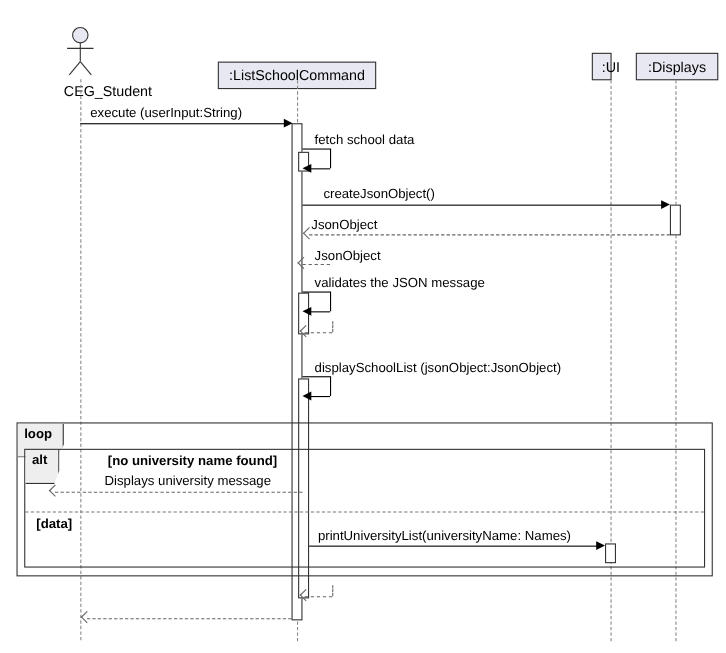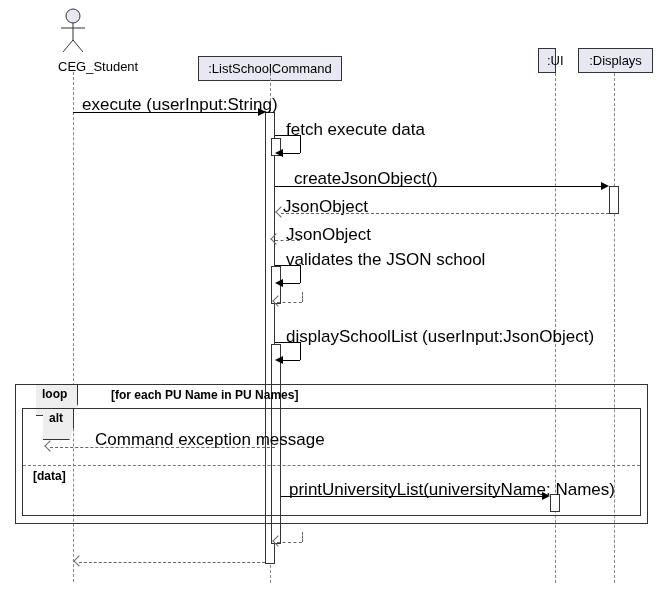--- a/index.html
+++ b/index.html
@@ -32,21 +32,21 @@
       border-left: 1px dashed #888;
     }
     .activation {
       position: absolute;
       background: white;
       border: 1px solid #333;
       width: 10px;
     }
     .msg-label {
       position: absolute;
-      font-size: 17px;
+      font-size: 12px;
       white-space: nowrap;
     }
     .arrow-line {
       position: absolute;
       border-top: 1px solid black;
     }
     .arrow-line-dashed {
       position: absolute;
       border-top: 1px dashed #666;
     }
@@ -85,38 +85,37 @@
       position: absolute;
       top: 0;
       left: 0;
       background: #eee;
       border-right: 1px solid #333;
       border-bottom: 1px solid #333;
       padding: 2px 10px 14px 6px;
       font-weight: bold;
       font-size: 12px;
       clip-path: polygon(0 0, 100% 0, 100% 60%, 85% 100%, 0 100%);
-      margin-left: 20px;
     }
     .fragment-guard {
       position: absolute;
       font-size: 12px;
       font-weight: bold;
     }
     .fragment-divider {
       position: absolute;
       border-top: 1px dashed #777;
       width: 100%;
       left: 0;
     }
   </style>
 </head>
 <body>
 
-<div class="actor" style="left:58px;top:8px">
+<div class="actor" style="left:58px;top:24px">
   <svg width="30" height="46">
     <circle cx="15" cy="8" r="7" fill="#e8e8f2" stroke="#333"></circle>
     <line x1="15" y1="15" x2="15" y2="32" stroke="#333"></line>
     <line x1="3" y1="20" x2="27" y2="20" stroke="#333"></line>
     <line x1="15" y1="32" x2="5" y2="44" stroke="#333"></line>
     <line x1="15" y1="32" x2="25" y2="44" stroke="#333"></line>
   </svg>
   <div class="actor-label">CEG_Student</div>
 </div>
 
@@ -133,21 +132,21 @@
 <div class="activation" style="left:271px;top:138px;height:18px"></div>
 <div class="activation" style="left:609px;top:186px;height:28px"></div>
 <div class="activation" style="left:271px;top:266px;height:38px"></div>
 <div class="activation" style="left:271px;top:344px;height:200px"></div>
 <div class="activation" style="left:550px;top:494px;height:18px"></div>
 
 <div class="msg-label" style="left:82px;top:95px">execute (userInput:String)</div>
 <div class="arrow-line" style="left:73px;top:112px;width:186px"></div>
 <div class="arrow-head arrow-head-right" style="left:258px;top:108px"></div>
 
-<div class="msg-label" style="left:286px;top:120px">fetch execute data</div>
+<div class="msg-label" style="left:286px;top:120px">fetch school data</div>
 <div class="self-loop" style="left:275px;top:135px">
   <div style="position:absolute;width:25px;height:1px;border-top:1px solid black;top:0;left:0"></div>
   <div style="position:absolute;height:18px;width:1px;border-left:1px solid black;top:0;left:25px"></div>
   <div style="position:absolute;width:20px;height:1px;border-top:1px solid black;top:18px;left:5px"></div>
   <div class="arrow-head arrow-head-left" style="top:14px;left:0"></div>
 </div>
 
 <div class="msg-label" style="left:294px;top:169px">createJsonObject()</div>
 <div class="arrow-line" style="left:275px;top:186px;width:328px"></div>
 <div class="arrow-head arrow-head-right" style="left:601px;top:182px"></div>
@@ -155,54 +154,54 @@
 <div class="msg-label" style="left:283px;top:197px">JsonObject</div>
 <div class="arrow-line-dashed" style="left:281px;top:213px;width:328px"></div>
 <div class="arrow-head arrow-head-open-left" style="left:277px;top:208px"></div>
 
 <div class="msg-label" style="left:286px;top:225px">JsonObject</div>
 <div style="position:absolute;left:275px;top:240px">
   <div style="position:absolute;width:25px;height:1px;border-top:1px dashed #666;top:0;left:0"></div>
   <div class="arrow-head arrow-head-open-left" style="top:-5px;left:-3px"></div>
 </div>
 
-<div class="msg-label" style="left:286px;top:250px">validates the JSON school</div>
+<div class="msg-label" style="left:286px;top:250px">validates the JSON message</div>
 <div class="self-loop" style="left:275px;top:265px">
   <div style="position:absolute;width:25px;height:1px;border-top:1px solid black;top:0;left:0"></div>
   <div style="position:absolute;height:18px;width:1px;border-left:1px solid black;top:0;left:25px"></div>
   <div style="position:absolute;width:20px;height:1px;border-top:1px solid black;top:18px;left:5px"></div>
   <div class="arrow-head arrow-head-left" style="top:14px;left:0"></div>
 </div>
 
 <div style="position:absolute;left:277px;top:302px">
   <div style="position:absolute;width:25px;height:1px;border-top:1px dashed #666;top:0;left:0"></div>
   <div style="position:absolute;height:10px;width:1px;border-left:1px dashed #666;top:-10px;left:25px"></div>
   <div class="arrow-head arrow-head-open-left" style="top:-5px;left:-3px"></div>
 </div>
 
-<div class="msg-label" style="left:286px;top:327px">displaySchoolList (userInput:JsonObject)</div>
+<div class="msg-label" style="left:286px;top:327px">displaySchoolList (jsonObject:JsonObject)</div>
 <div class="self-loop" style="left:275px;top:342px">
   <div style="position:absolute;width:25px;height:1px;border-top:1px solid black;top:0;left:0"></div>
   <div style="position:absolute;height:18px;width:1px;border-left:1px solid black;top:0;left:25px"></div>
   <div style="position:absolute;width:20px;height:1px;border-top:1px solid black;top:18px;left:5px"></div>
   <div class="arrow-head arrow-head-left" style="top:14px;left:0"></div>
 </div>
 
 <div class="fragment" style="left:15px;top:384px;width:633px;height:140px">
   <div class="fragment-tab">loop</div>
-  <div class="fragment-guard" style="left:95px;top:3px">[for each PU Name in PU Names]</div>
 </div>
 
 <div class="fragment" style="left:22px;top:408px;width:619px;height:108px">
   <div class="fragment-tab">alt</div>
+  <div class="fragment-guard" style="left:75px;top:3px">[no university name found]</div>
   <div class="fragment-divider" style="top:56px"></div>
   <div class="fragment-guard" style="left:10px;top:60px">[data]</div>
 </div>
 
-<div class="msg-label" style="left:95px;top:430px">Command exception message</div>
+<div class="msg-label" style="left:95px;top:430px">Displays university message</div>
 <div class="arrow-line-dashed" style="left:50px;top:447px;width:225px"></div>
 <div class="arrow-head arrow-head-open-left" style="left:46px;top:442px"></div>
 
 <div class="msg-label" style="left:289px;top:480px">printUniversityList(universityName: Names)</div>
 <div class="arrow-line" style="left:281px;top:496px;width:263px"></div>
 <div class="arrow-head arrow-head-right" style="left:542px;top:492px"></div>
 
 <div style="position:absolute;left:277px;top:542px">
   <div style="position:absolute;width:25px;height:1px;border-top:1px dashed #666;top:0;left:0"></div>
   <div style="position:absolute;height:10px;width:1px;border-left:1px dashed #666;top:-10px;left:25px"></div>

